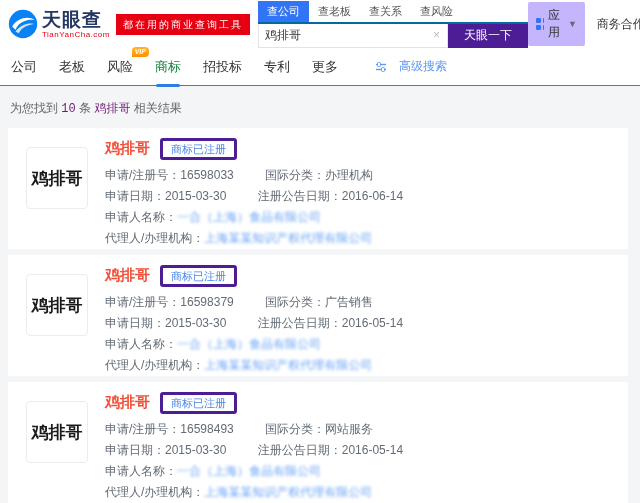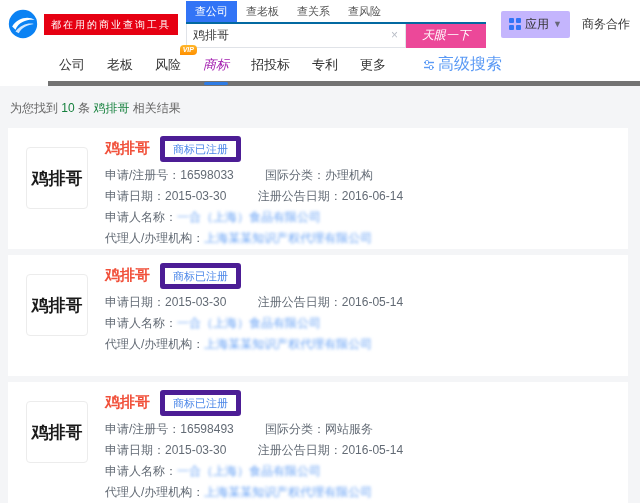--- a/index.html
+++ b/index.html
@@ -18,67 +18,71 @@
   .banner .l1 { letter-spacing:2px; }
   .search-module { margin-left:8px; width:300px; }
   .search-tabs { display:flex; border-bottom:2px solid #0369a1; }
   .search-tab { font-size:11px; padding:3px 9px; color:#555; cursor:pointer; }
   .search-tab.active { background:#3274f6; color:#fff; }
   .search-row { display:flex; height:24px; }
   .search-box { flex:1; display:flex; align-items:center; border:1px solid #e0e3e8; border-top:none; }
   .search-input { flex:1; border:none; outline:none; font-size:12px; color:#333; padding:0 6px;
     font-family:inherit; }
   .clear-x { color:#b9bec7; font-size:12px; padding:0 7px; cursor:pointer; }
-  .search-btn { width:80px; background:#ec4899; color:#fff; border:none; font-size:12px;
-    cursor:pointer; font-family:inherit;font-style:italic; }
+  .search-btn { width:80px; background:#4c1d95; color:#fff; border:none; font-size:12px;
+    cursor:pointer; font-family:inherit; }
   .apps-btn { margin-left:auto; display:flex; align-items:center; gap:4px; background:#c4b5fd;
     padding:5px 8px; border-radius:2px; font-size:12px; color:#333; cursor:pointer; }
   .caret { font-size:9px; color:#667; }
   .coop { margin-left:12px; margin-right:2px; font-size:12px; color:#333; cursor:pointer; white-space:nowrap; }
 
   
   .nav { height:38px; display:flex; align-items:center; padding:0 10px; gap:20px;
-    border-bottom:5px solid #737373; background:#fff;margin-left:48px; }
+    border-bottom:1px solid #737373; background:#fff; }
   .nav-item { font-size:13px; color:#333; cursor:pointer; position:relative; padding:2px 1px; }
-  .nav-item.active { color:#a21caf;font-style:italic; }
+  .nav-item.active { color:#15803d; }
   .nav-item.active::after { content:""; position:absolute; left:2px; right:2px; bottom:-9px;
     height:3px; border-radius:2px; background:#2e7ce5; }
   .vip-badge { position:absolute; top:-9px; right:-15px; background:linear-gradient(180deg,#ffb62a,#ff9000);
     color:#fff; font-size:7px; font-weight:bold; font-style:italic; padding:1px 3px;
     border-radius:4px 4px 4px 0; line-height:8px; }
-  .adv-search { margin-left:16px; display:flex; align-items:center; gap:3px; font-size:16px;
+  .adv-search { margin-left:16px; display:flex; align-items:center; gap:12px; font-size:12px;
     color:#5b9af5; cursor:pointer; }
 
   
   .content { background:#f4f5f7; height:417px; overflow:hidden; }
   .summary { padding:14px 0 11px 10px; font-size:12px; color:#666; }
-  .summary .hl { color:#15803d; }
+  .summary .hl { color:#701a75;font-family:Liberation Mono, monospace; }
   .card { background:#fff; margin:0 12px 6px 8px; padding:10px 0 0 18px; display:flex; height:121px; }
   .thumb { width:62px; height:62px; margin-top:9px; border:1px solid #ececec; border-radius:4px;
     display:flex; align-items:center; justify-content:center; background:#fff; flex:0 0 auto; }
   .thumb span { font-size:17px; font-weight:bold; color:#1a1a1a; }
   .card-body { margin-left:17px; font-size:12px; color:#636b75; }
   .title-row { display:flex; align-items:center; gap:10px; height:21px; margin-bottom:8px; }
   .tm-title { color:#f1503a; font-size:15px; font-weight:bold; cursor:pointer; }
-  .status-badge { border:5px solid #4c1d95; color:#4a86e8; font-size:11px; padding:1px 8px;
+  .status-badge { border:3px solid #4c1d95; color:#4a86e8; font-size:11px; padding:1px 8px;
     border-radius:3px; line-height:14px; }
   .info-row { height:21px; line-height:16px; }
   .pair2 { margin-left:28px; }
   .blur-link { color:#66a1f5; filter:blur(1.6px); cursor:pointer; }
 </style>
 </head>
 <body>
 
 <div class="header">
   <div class="logo">
     <svg class="logo-circle" viewBox="0 0 36 36">
       <circle cx="18" cy="18" r="17" fill="#0b82f3"></circle>
       <path d="M5 21 C11 10, 25 8, 32 13 C25 12, 13 14, 9 25 Z" fill="#ffffff"></path>
       <path d="M9 27 C15 19, 25 16, 31 18 C24 19, 16 22, 13 29 Z" fill="#cfe6ff"></path>
     </svg>
+    <div class="logo-txt">
+      <div class="logo-title">天眼查</div>
+      <div class="logo-sub">TianYanCha.com</div>
+    </div>
   </div>
 
   <div class="banner">
     <div class="l1">都在用的商业查询工具</div>
   </div>
 
   <div class="search-module">
     <div class="search-tabs">
       <div class="search-tab active">查公司</div>
       <div class="search-tab">查老板</div>
@@ -167,20 +171,24 @@
   <div class="card">
     <div class="thumb">
       <span>鸡排哥</span>
     </div>
     <div class="card-body">
       <div class="title-row">
         <span class="tm-title">鸡排哥</span>
         <span class="status-badge">商标已注册</span>
       </div>
       <div class="info-row">
+        <span>申请/注册号：</span><span>16598379</span>
+        <span class="pair2">国际分类：</span><span>广告销售</span>
+      </div>
+      <div class="info-row">
         <span>申请日期：</span><span>2015-03-30</span>
         <span class="pair2">注册公告日期：</span><span>2016-05-14</span>
       </div>
       <div class="info-row">
         <span>申请人名称：</span><span class="blur-link">一合（上海）食品有限公司</span>
       </div>
       <div class="info-row">
         <span>代理人/办理机构：</span><span class="blur-link">上海某某知识产权代理有限公司</span>
       </div>
     </div>

